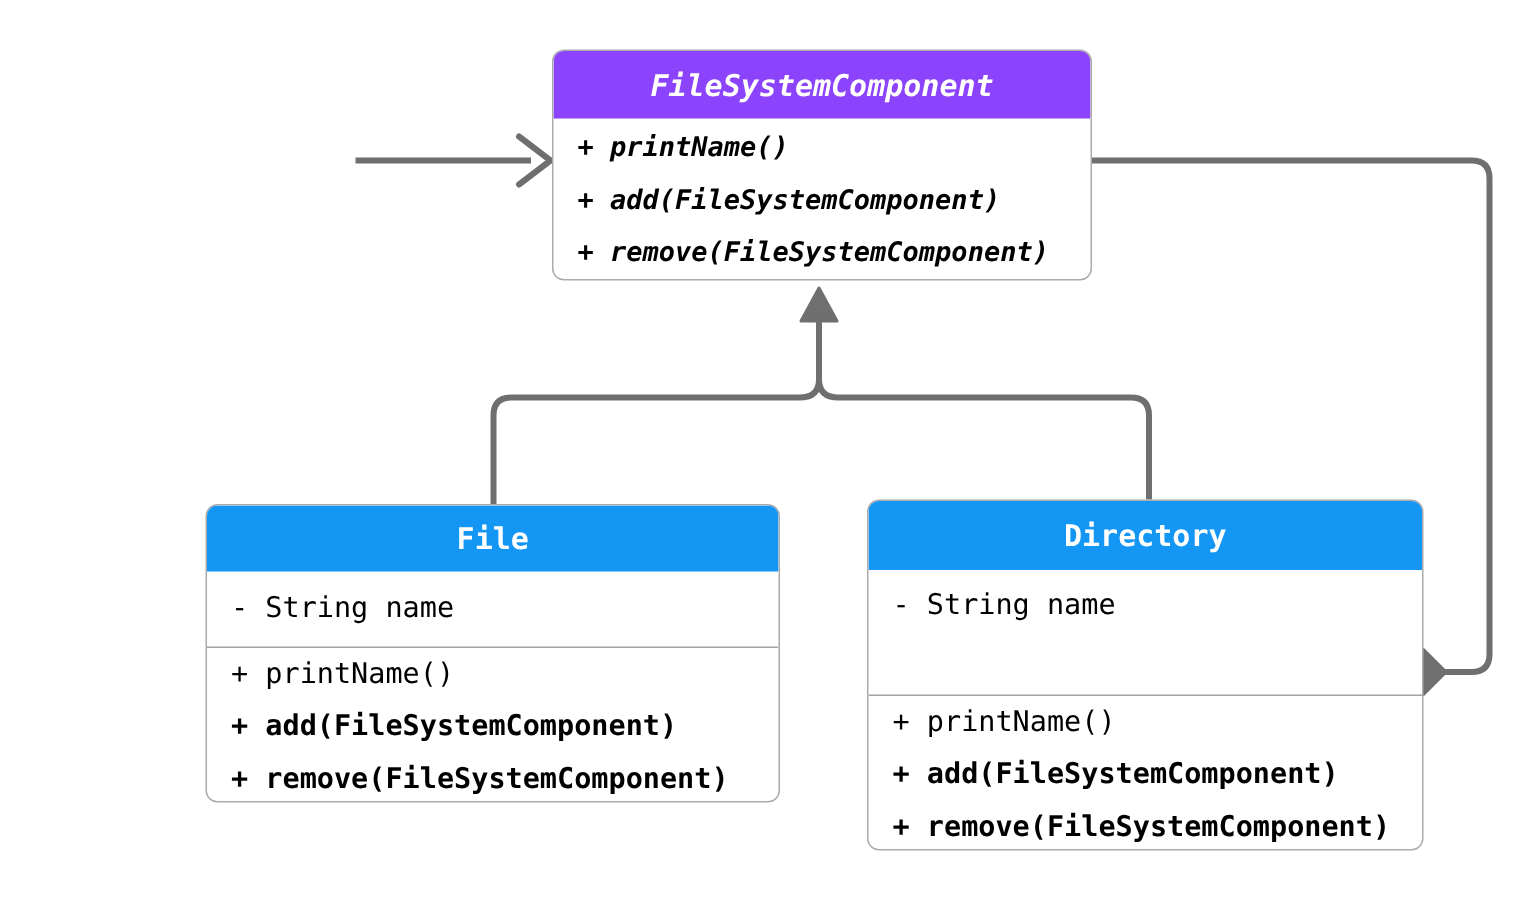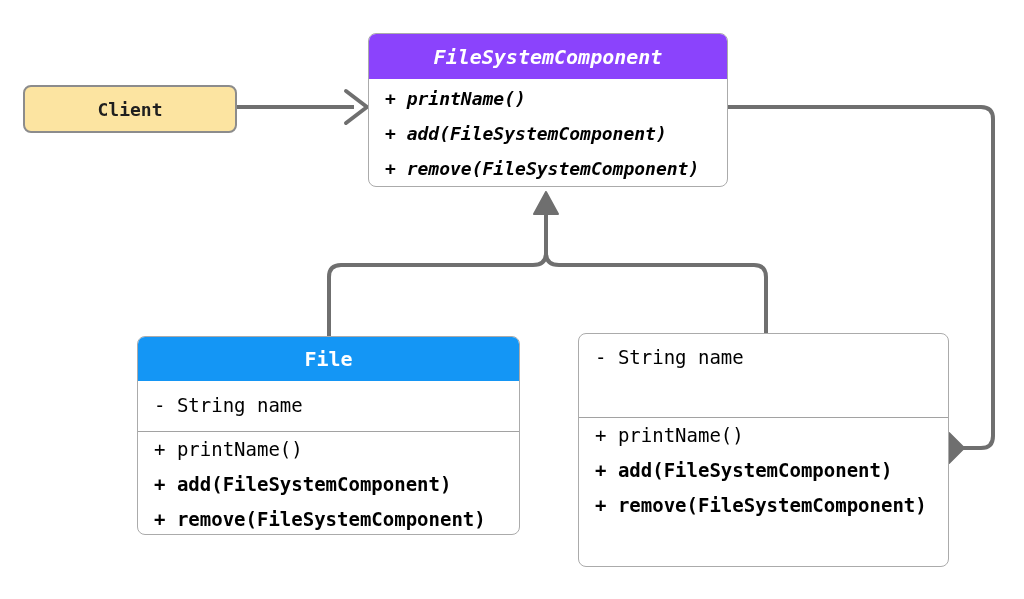--- a/index.html
+++ b/index.html
@@ -100,23 +100,20 @@
 
     <path d="M329,336 V277 Q329,265 341,265 H533 Q546,265 546,253 V214" fill="none" stroke="#6F6F6F" stroke-width="4" stroke-linejoin="round"></path>
 
     <path d="M766,333 V277 Q766,265 754,265 H559 Q546,265 546,253 V214" fill="none" stroke="#6F6F6F" stroke-width="4" stroke-linejoin="round"></path>
     <polygon points="546,192 534,214 558,214" fill="#6F6F6F" stroke="#6F6F6F" stroke-width="2" stroke-linejoin="round"></polygon>
 
     <path d="M728,107 H981 Q993,107 993,119 V436 Q993,448 981,448 H962" fill="none" stroke="#6F6F6F" stroke-width="4" stroke-linejoin="round"></path>
     <polygon points="934,448 949,433 964,448 949,463" fill="#6F6F6F" stroke="#6F6F6F" stroke-width="2" stroke-linejoin="round"></polygon>
   </svg>
 
-  <div class="node client-box">
-    <span>Client</span>
-  </div>
 
   <div id="fsc" class="node class-box abstract">
     <div class="hdr purple">
       <span>FileSystemComponent</span>
     </div>
     <div class="sec body">
       <div class="line">+ printName()</div>
       <div class="line">+ add(FileSystemComponent)</div>
       <div class="line">+ remove(FileSystemComponent)</div>
     </div>
@@ -130,20 +127,23 @@
       <div class="line">- String name</div>
     </div>
     <div class="sec methods">
       <div class="line">+ printName()</div>
       <div class="line b">+ add(FileSystemComponent)</div>
       <div class="line b">+ remove(FileSystemComponent)</div>
     </div>
   </div>
 
   <div id="dir" class="node class-box">
+    <div class="hdr blue">
+      <span>Directory</span>
+    </div>
     <div class="sec attrs">
       <div class="line">- String name</div>
     </div>
     <div class="sec methods">
       <div class="line">+ printName()</div>
       <div class="line b">+ add(FileSystemComponent)</div>
       <div class="line b">+ remove(FileSystemComponent)</div>
     </div>
   </div>
 

